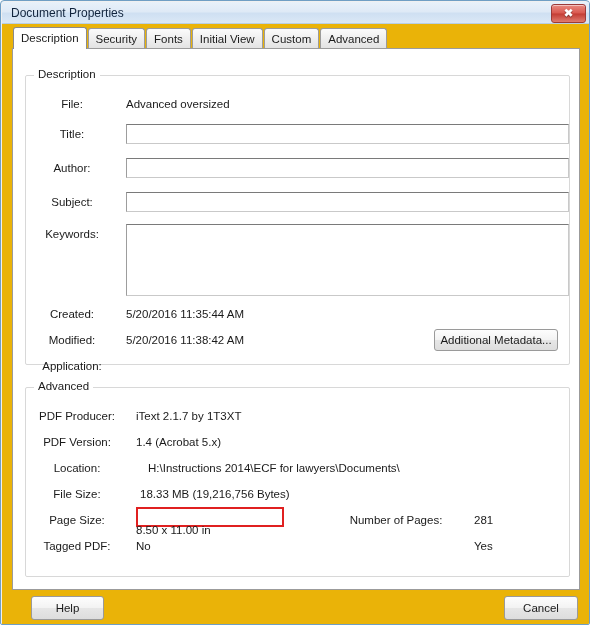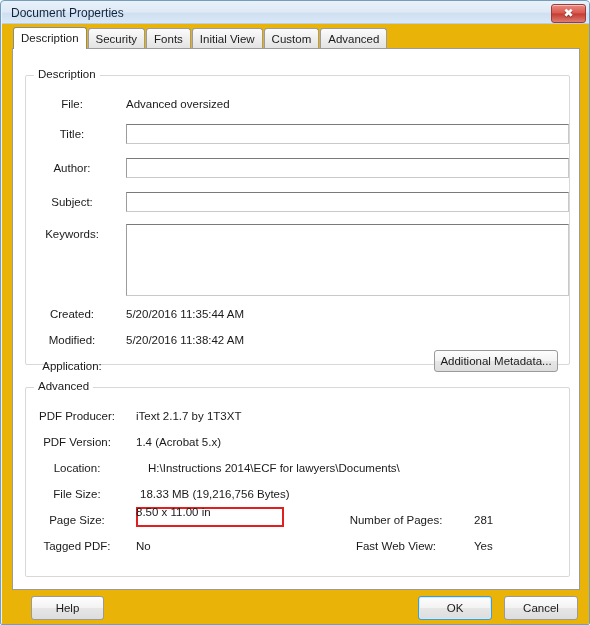--- a/index.html
+++ b/index.html
@@ -194,21 +194,20 @@
   }
   .btn.focused {
     border: 1px solid #3c9ade;
     box-shadow: inset 0 0 0 1px #cfeaf9;
   }
 
   #btn-additional-metadata {
     left: 421px; top: 280px;
     width: 124px; height: 22px;
     line-height: 20px;
-    margin-top: 21px;
   }
   #btn-help {
     left: 13px; top: 572px;
     width: 73px; height: 24px;
     line-height: 22px;
     margin-left: 16px;
   }
   #btn-ok {
     left: 416px; top: 572px;
     width: 74px; height: 24px;
@@ -295,32 +294,30 @@
         <div class="fvalue" style="left:110px; top:48px;">1.4 (Acrobat 5.x)</div>
 
         <div class="flabel" style="left:0px; top:74px; width:102px;">Location:</div>
         <div class="fvalue" style="left:110px; top:74px;margin-left:12px;">H:\Instructions 2014\ECF for lawyers\Documents\</div>
 
         <div class="flabel" style="left:0px; top:100px; width:102px;">File Size:</div>
         <div class="fvalue" style="left:114px; top:100px;">18.33 MB (19,216,756 Bytes)</div>
         <div id="filesize-highlight"></div>
 
         <div class="flabel" style="left:0px; top:126px; width:102px;">Page Size:</div>
-        <div class="fvalue" style="left:110px; top:118px;">8.50 x 11.00 in</div>
+        <div class="fvalue" style="left:110px; top:136px;">8.50 x 11.00 in</div>
 
         <div class="flabel" style="left:0px; top:152px; width:102px;">Tagged PDF:</div>
         <div class="fvalue" style="left:110px; top:152px;">No</div>
 
         <div class="flabel" style="left:300px; top:126px; width:140px;">Number of Pages:</div>
         <div class="fvalue" style="left:448px; top:126px;">281</div>
 
-        <div class="flabel" style="left:300px; top:152px; width:140px;">Fast Web View:</div>
         <div class="fvalue" style="left:448px; top:152px;">Yes</div>
       </div>
 
     </div>
 
     <div class="btn" id="btn-help">Help</div>
-    <div class="btn focused" id="btn-ok">OK</div>
     <div class="btn" id="btn-cancel">Cancel</div>
 
   </div>
 </div>
 
 </body></html>

